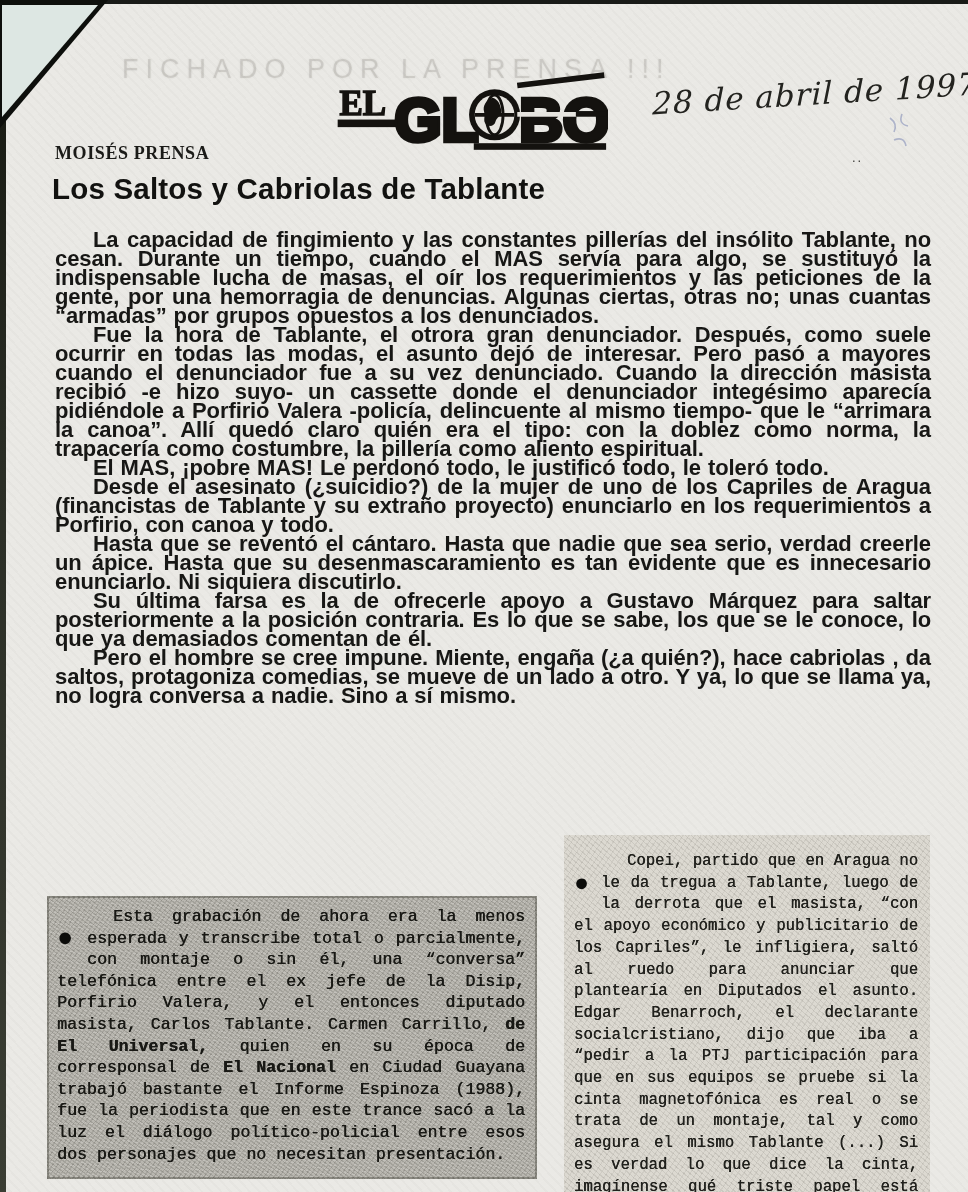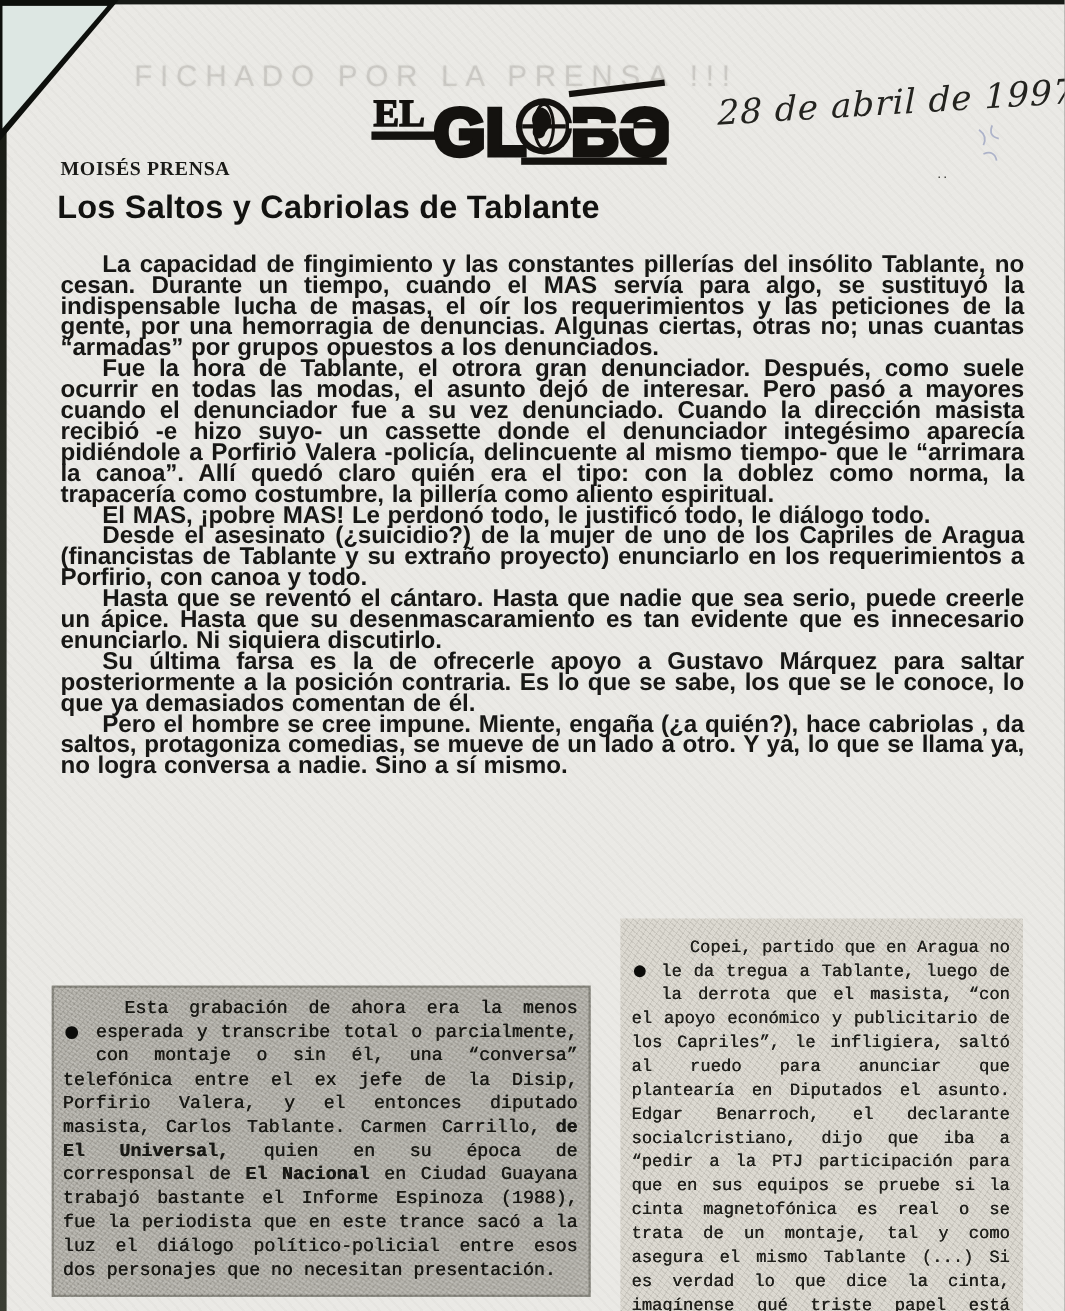--- a/index.html
+++ b/index.html
@@ -143,23 +143,23 @@
   <svg class="pen-scribble" width="40" height="50" viewBox="0 0 40 50">
     <path d="M10,8 q8,6 4,14 M22,4 q-4,10 6,12 M14,30 q10,-4 12,6" fill="none" stroke="#7d88b4" stroke-width="1.6"></path>
   </svg>
 
   <div class="byline">MOISÉS PRENSA</div>
   <h1 class="headline" style="margin:0;">Los Saltos y Cabriolas de Tablante</h1>
 
   <div class="article">
     <p>La capacidad de fingimiento y las constantes pillerías del insólito Tablante, no cesan. Durante un tiempo, cuando el MAS servía para algo, se sustituyó la indispensable lucha de masas, el oír los requerimientos y las peticiones de la gente, por una hemorragia de denuncias. Algunas ciertas, otras no; unas cuantas “armadas” por grupos opuestos a los denunciados.</p>
     <p>Fue la hora de Tablante, el otrora gran denunciador. Después, como suele ocurrir en todas las modas, el asunto dejó de interesar. Pero pasó a mayores cuando el denunciador fue a su vez denunciado. Cuando la dirección masista recibió -e hizo suyo- un cassette donde el denunciador integésimo aparecía pidiéndole a Porfirio Valera -policía, delincuente al mismo tiempo- que le “arrimara la canoa”. Allí quedó claro quién era el tipo: con la doblez como norma, la trapacería como costumbre, la pillería como aliento espiritual.</p>
-    <p>El MAS, ¡pobre MAS! Le perdonó todo, le justificó todo, le diálogo todo.</p>
+    <p>El MAS, ¡pobre MAS! Le perdonó todo, le justificó todo, le toleró todo.</p>
     <p>Desde el asesinato (¿suicidio?) de la mujer de uno de los Capriles de Aragua (financistas de Tablante y su extraño proyecto) enunciarlo en los requerimientos a Porfirio, con canoa y todo.</p>
-    <p>Hasta que se reventó el cántaro. Hasta que nadie que sea serio, puede creerle un ápice. Hasta que su desenmascaramiento es tan evidente que es innecesario enunciarlo. Ni siquiera discutirlo.</p>
+    <p>Hasta que se reventó el cántaro. Hasta que nadie que sea serio, verdad creerle un ápice. Hasta que su desenmascaramiento es tan evidente que es innecesario enunciarlo. Ni siquiera discutirlo.</p>
     <p>Su última farsa es la de ofrecerle apoyo a Gustavo Márquez para saltar posteriormente a la posición contraria. Es lo que se sabe, los que se le conoce, lo que ya demasiados comentan de él.</p>
     <p>Pero el hombre se cree impune. Miente, engaña (¿a quién?), hace cabriolas , da saltos, protagoniza comedias, se mueve de un lado a otro. Y ya, lo que se llama ya, no logra conversa a nadie. Sino a sí mismo.</p>
   </div>
 
   <div class="clipping clipping-left">
     <span class="clip-bullet">●</span>
     <p class="clip-para"><span>Esta grabación de ahora era la menos esperada y transcribe total o parcialmente, con montaje o sin él, una “conversa” telefónica entre el ex jefe de la Disip, Porfirio Valera, y el entonces diputado masista, Carlos Tablante. Carmen Carrillo, </span><span class="bold-seg">de El Universal,</span><span> quien en su época de corresponsal de </span><span class="bold-seg">El Nacional</span><span> en Ciudad Guayana trabajó bastante el Informe Espinoza (1988), fue la periodista que en este trance sacó a la luz el diálogo político-policial entre esos dos personajes que no necesitan presentación.</span></p>
   </div>
 
   <div class="clipping clipping-right">

